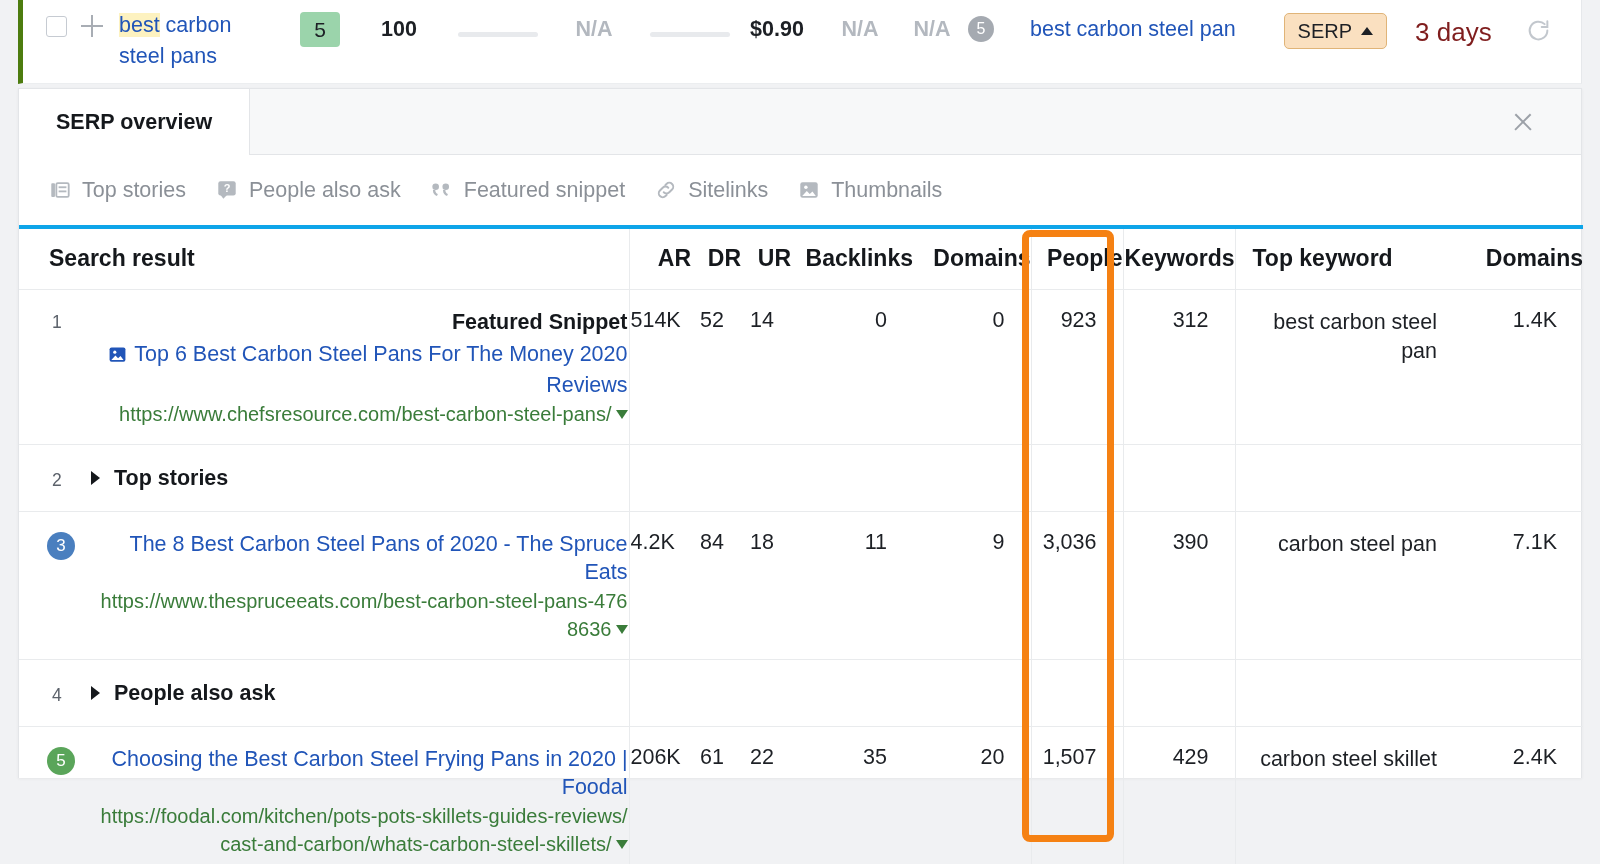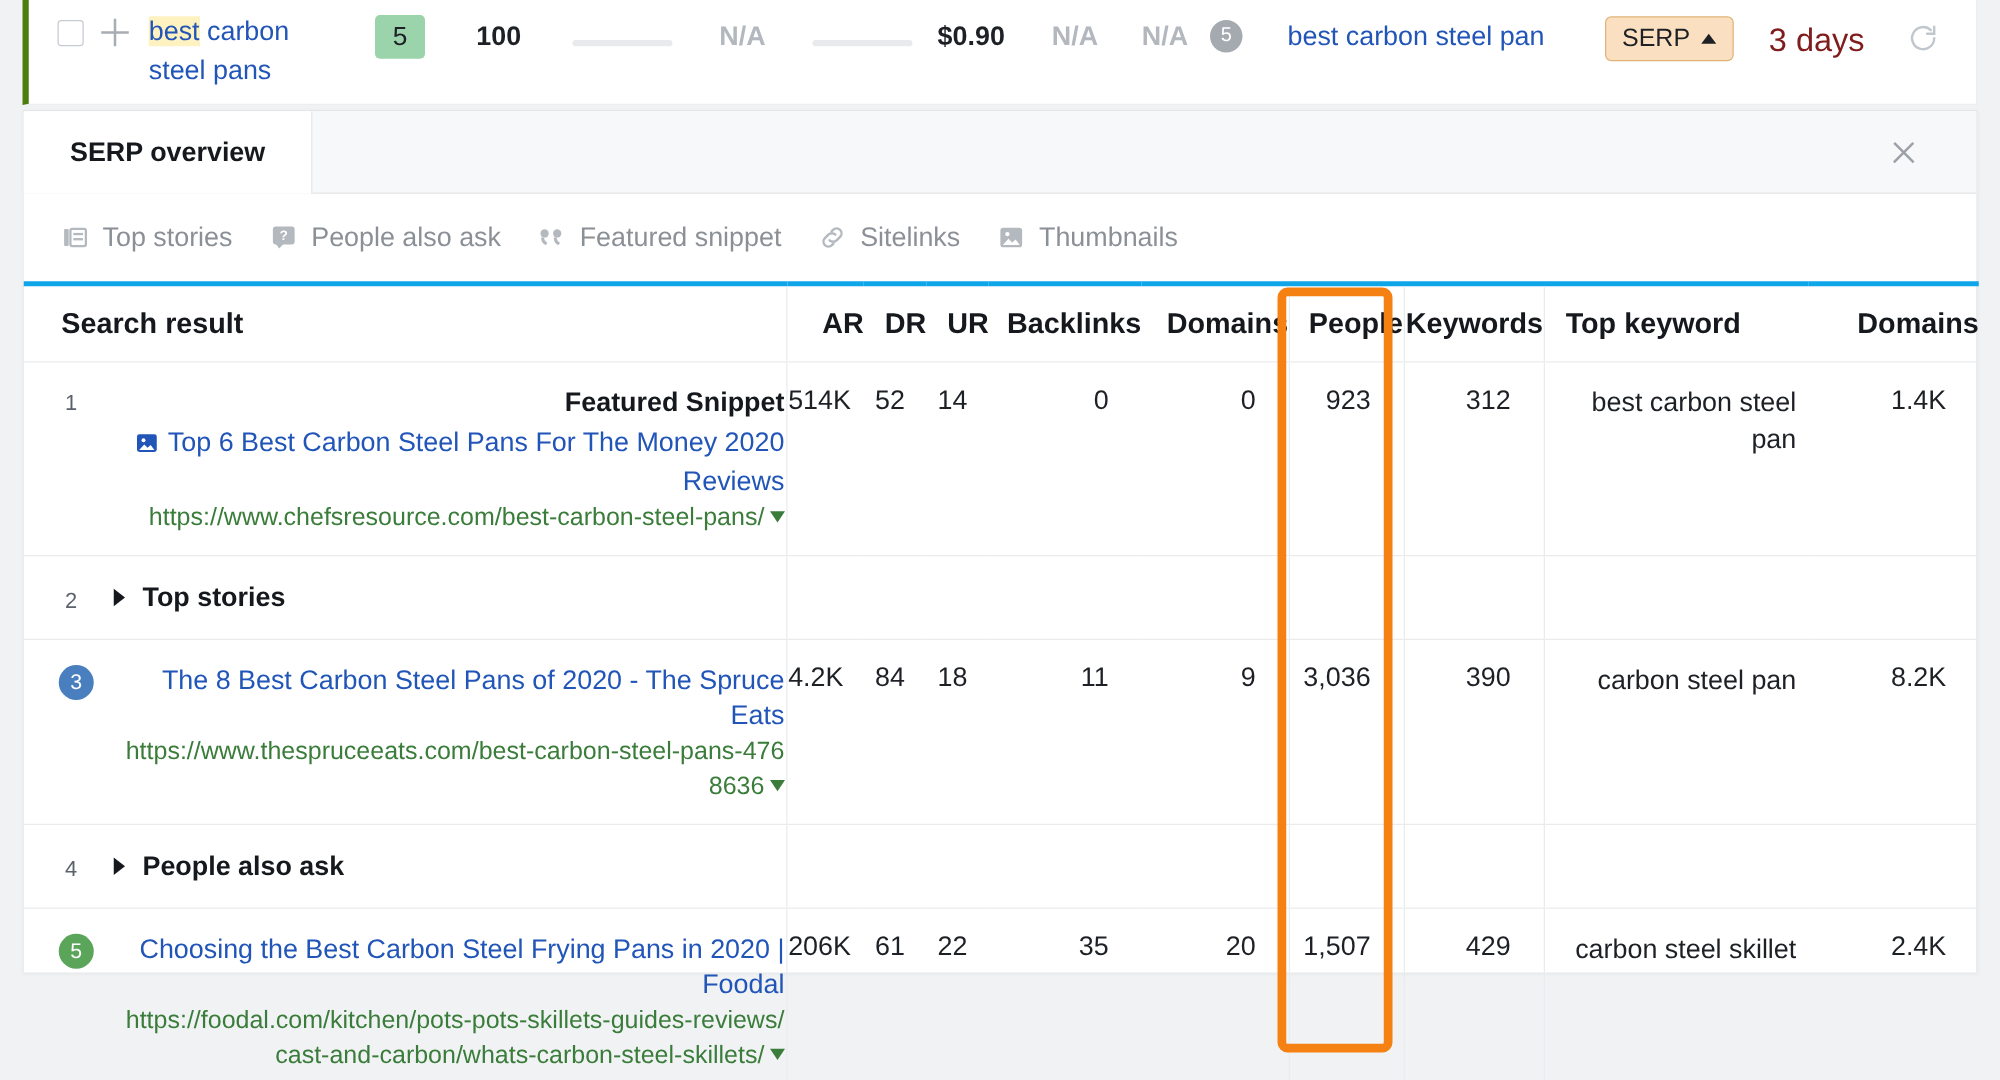--- a/index.html
+++ b/index.html
@@ -448,21 +448,21 @@
             </div>
           </td>
           <td class="cell-sep pad-r-lg">4.2K</td>
           <td class="pad-r">84</td>
           <td class="pad-r">18</td>
           <td class="pad-r-lg num-link">11</td>
           <td class="pad-r-lg num-link">9</td>
           <td class="cell-sep pad-r-lg">3,036</td>
           <td class="cell-sep pad-r-lg num-link">390</td>
           <td class="cell-sep kwlink" style="padding-left:17px;padding-right:10px">carbon steel pan</td>
-          <td class="pad-r-lg">8.2K</td>
+          <td class="pad-r-lg">7.1K</td>
         </tr>
 
         <tr class="group-row">
           <td class="sr-cell">
             <span class="sr-rank-plain" style="top:25px">4</span>
             <div class="sr-body group-label">
               <span class="caret-right"></span>
               <span>People also ask</span>
             </div>
           </td>

